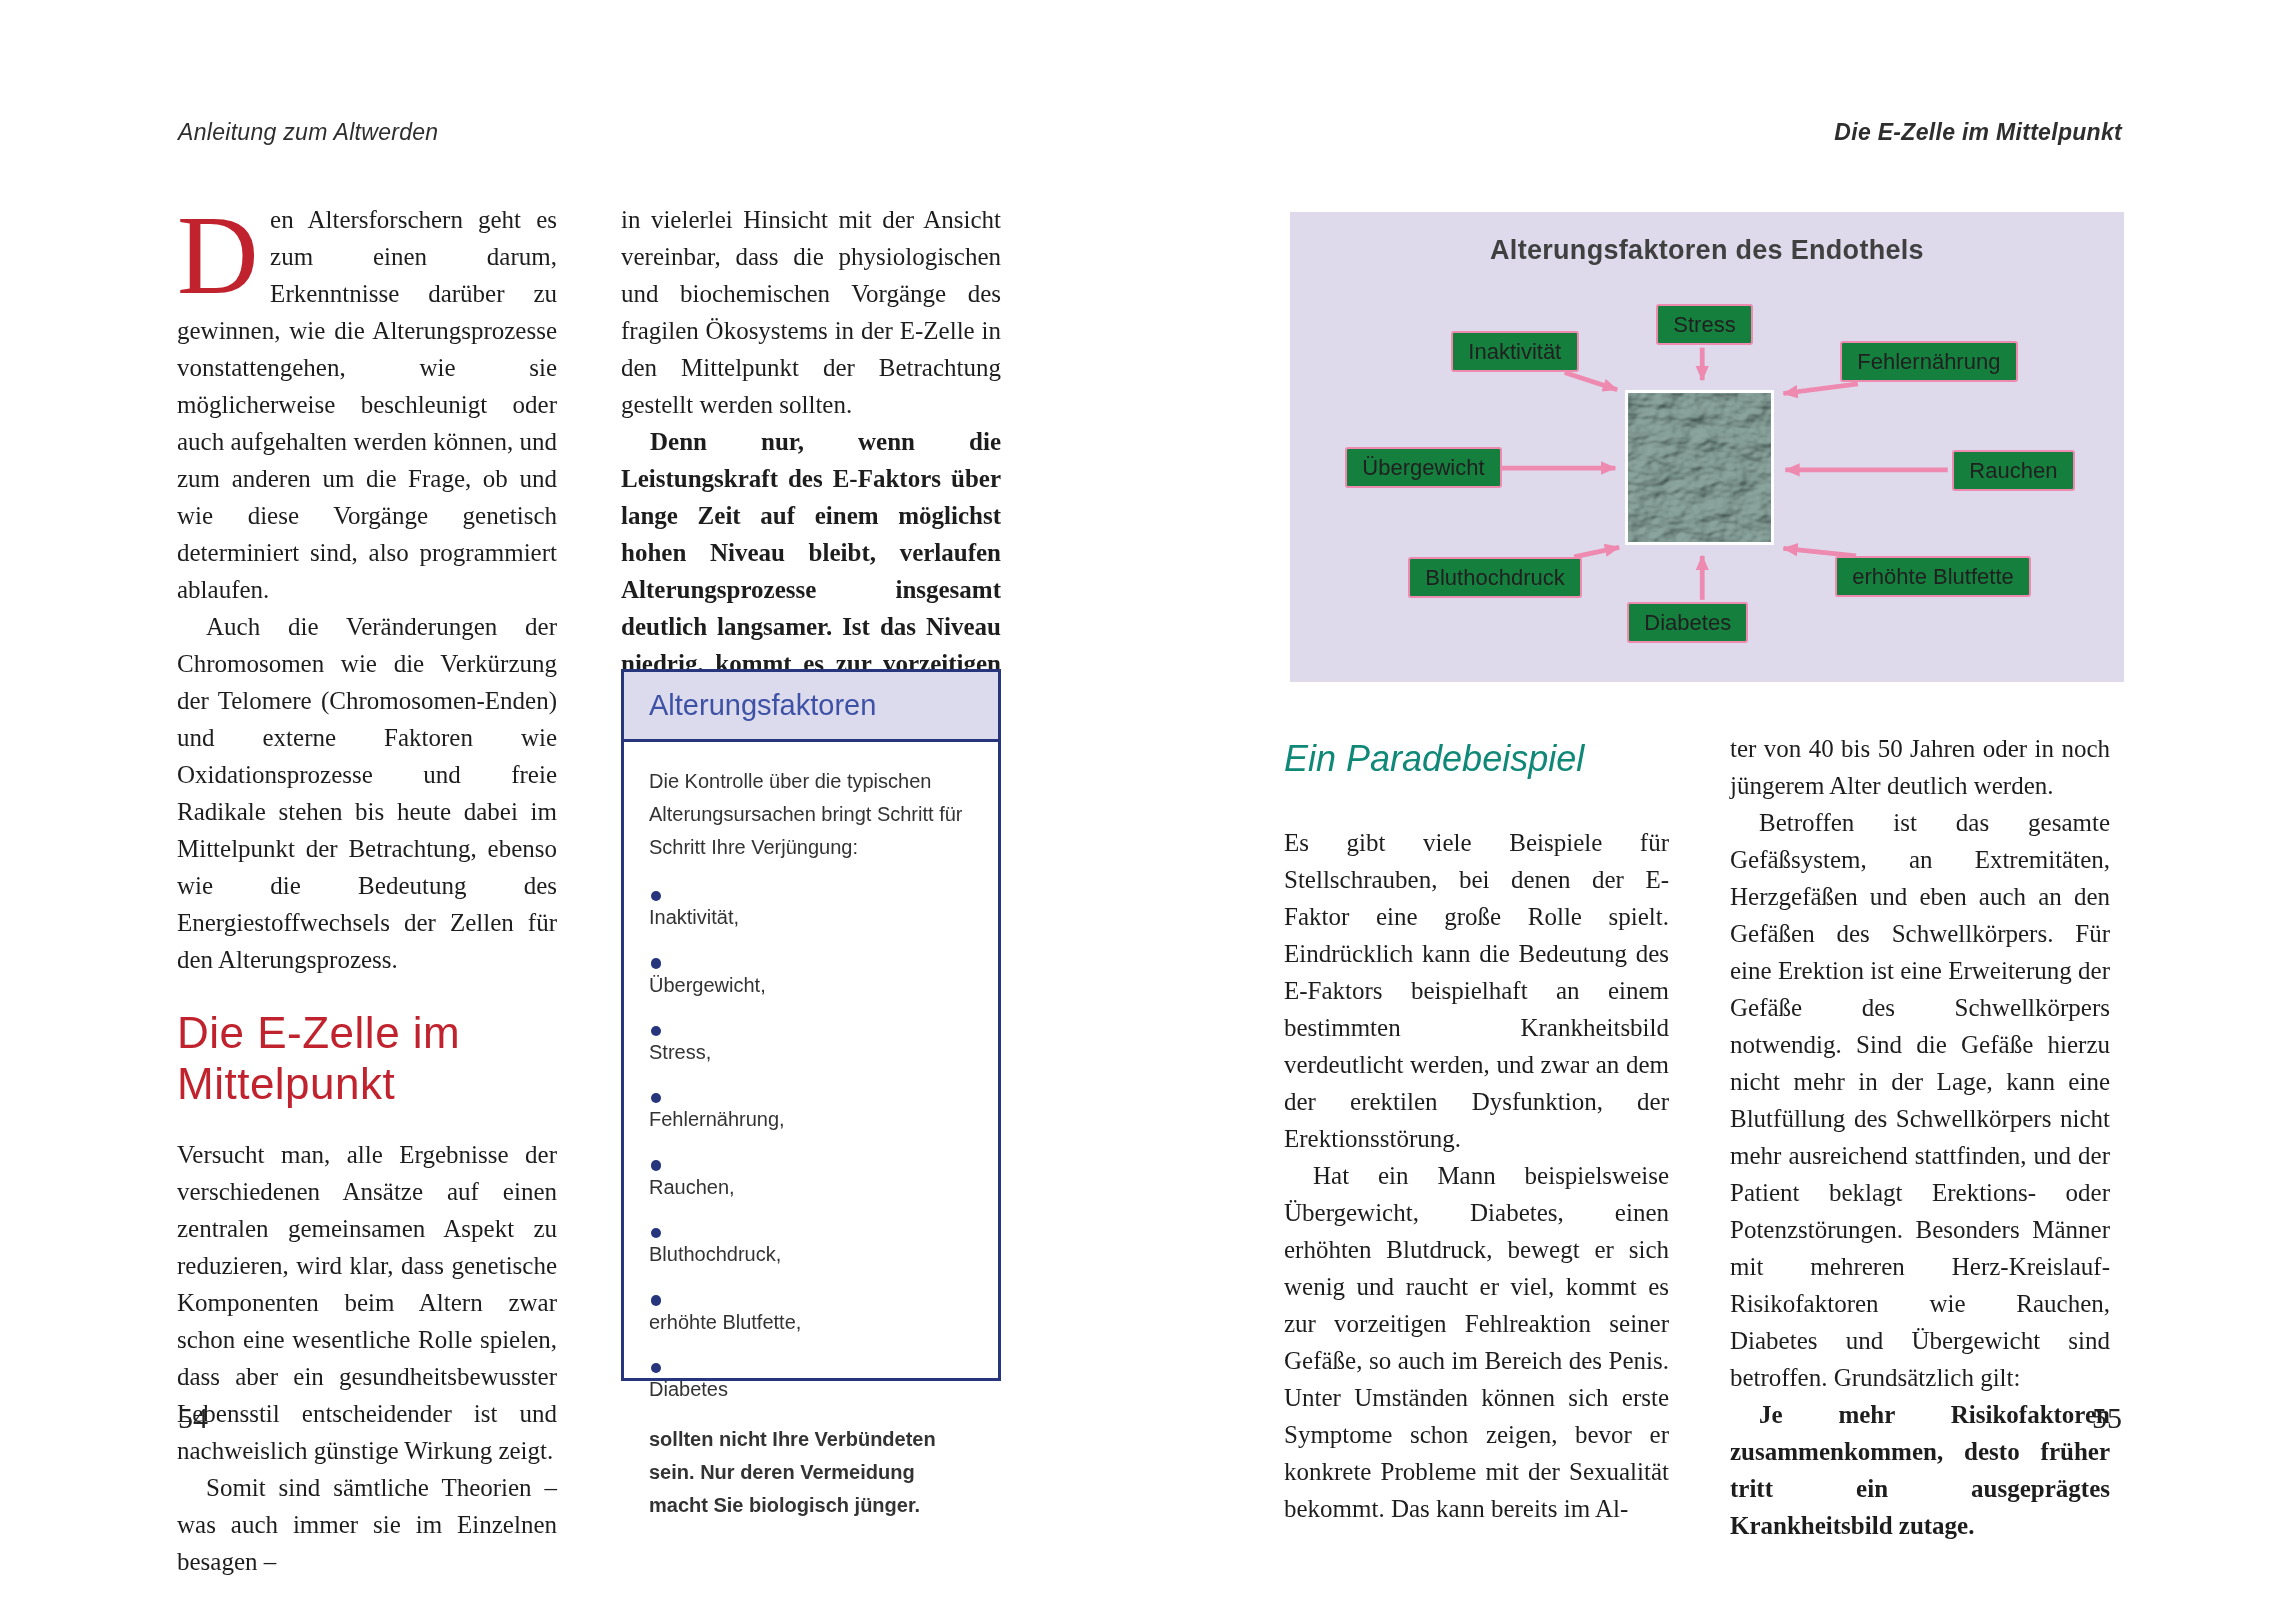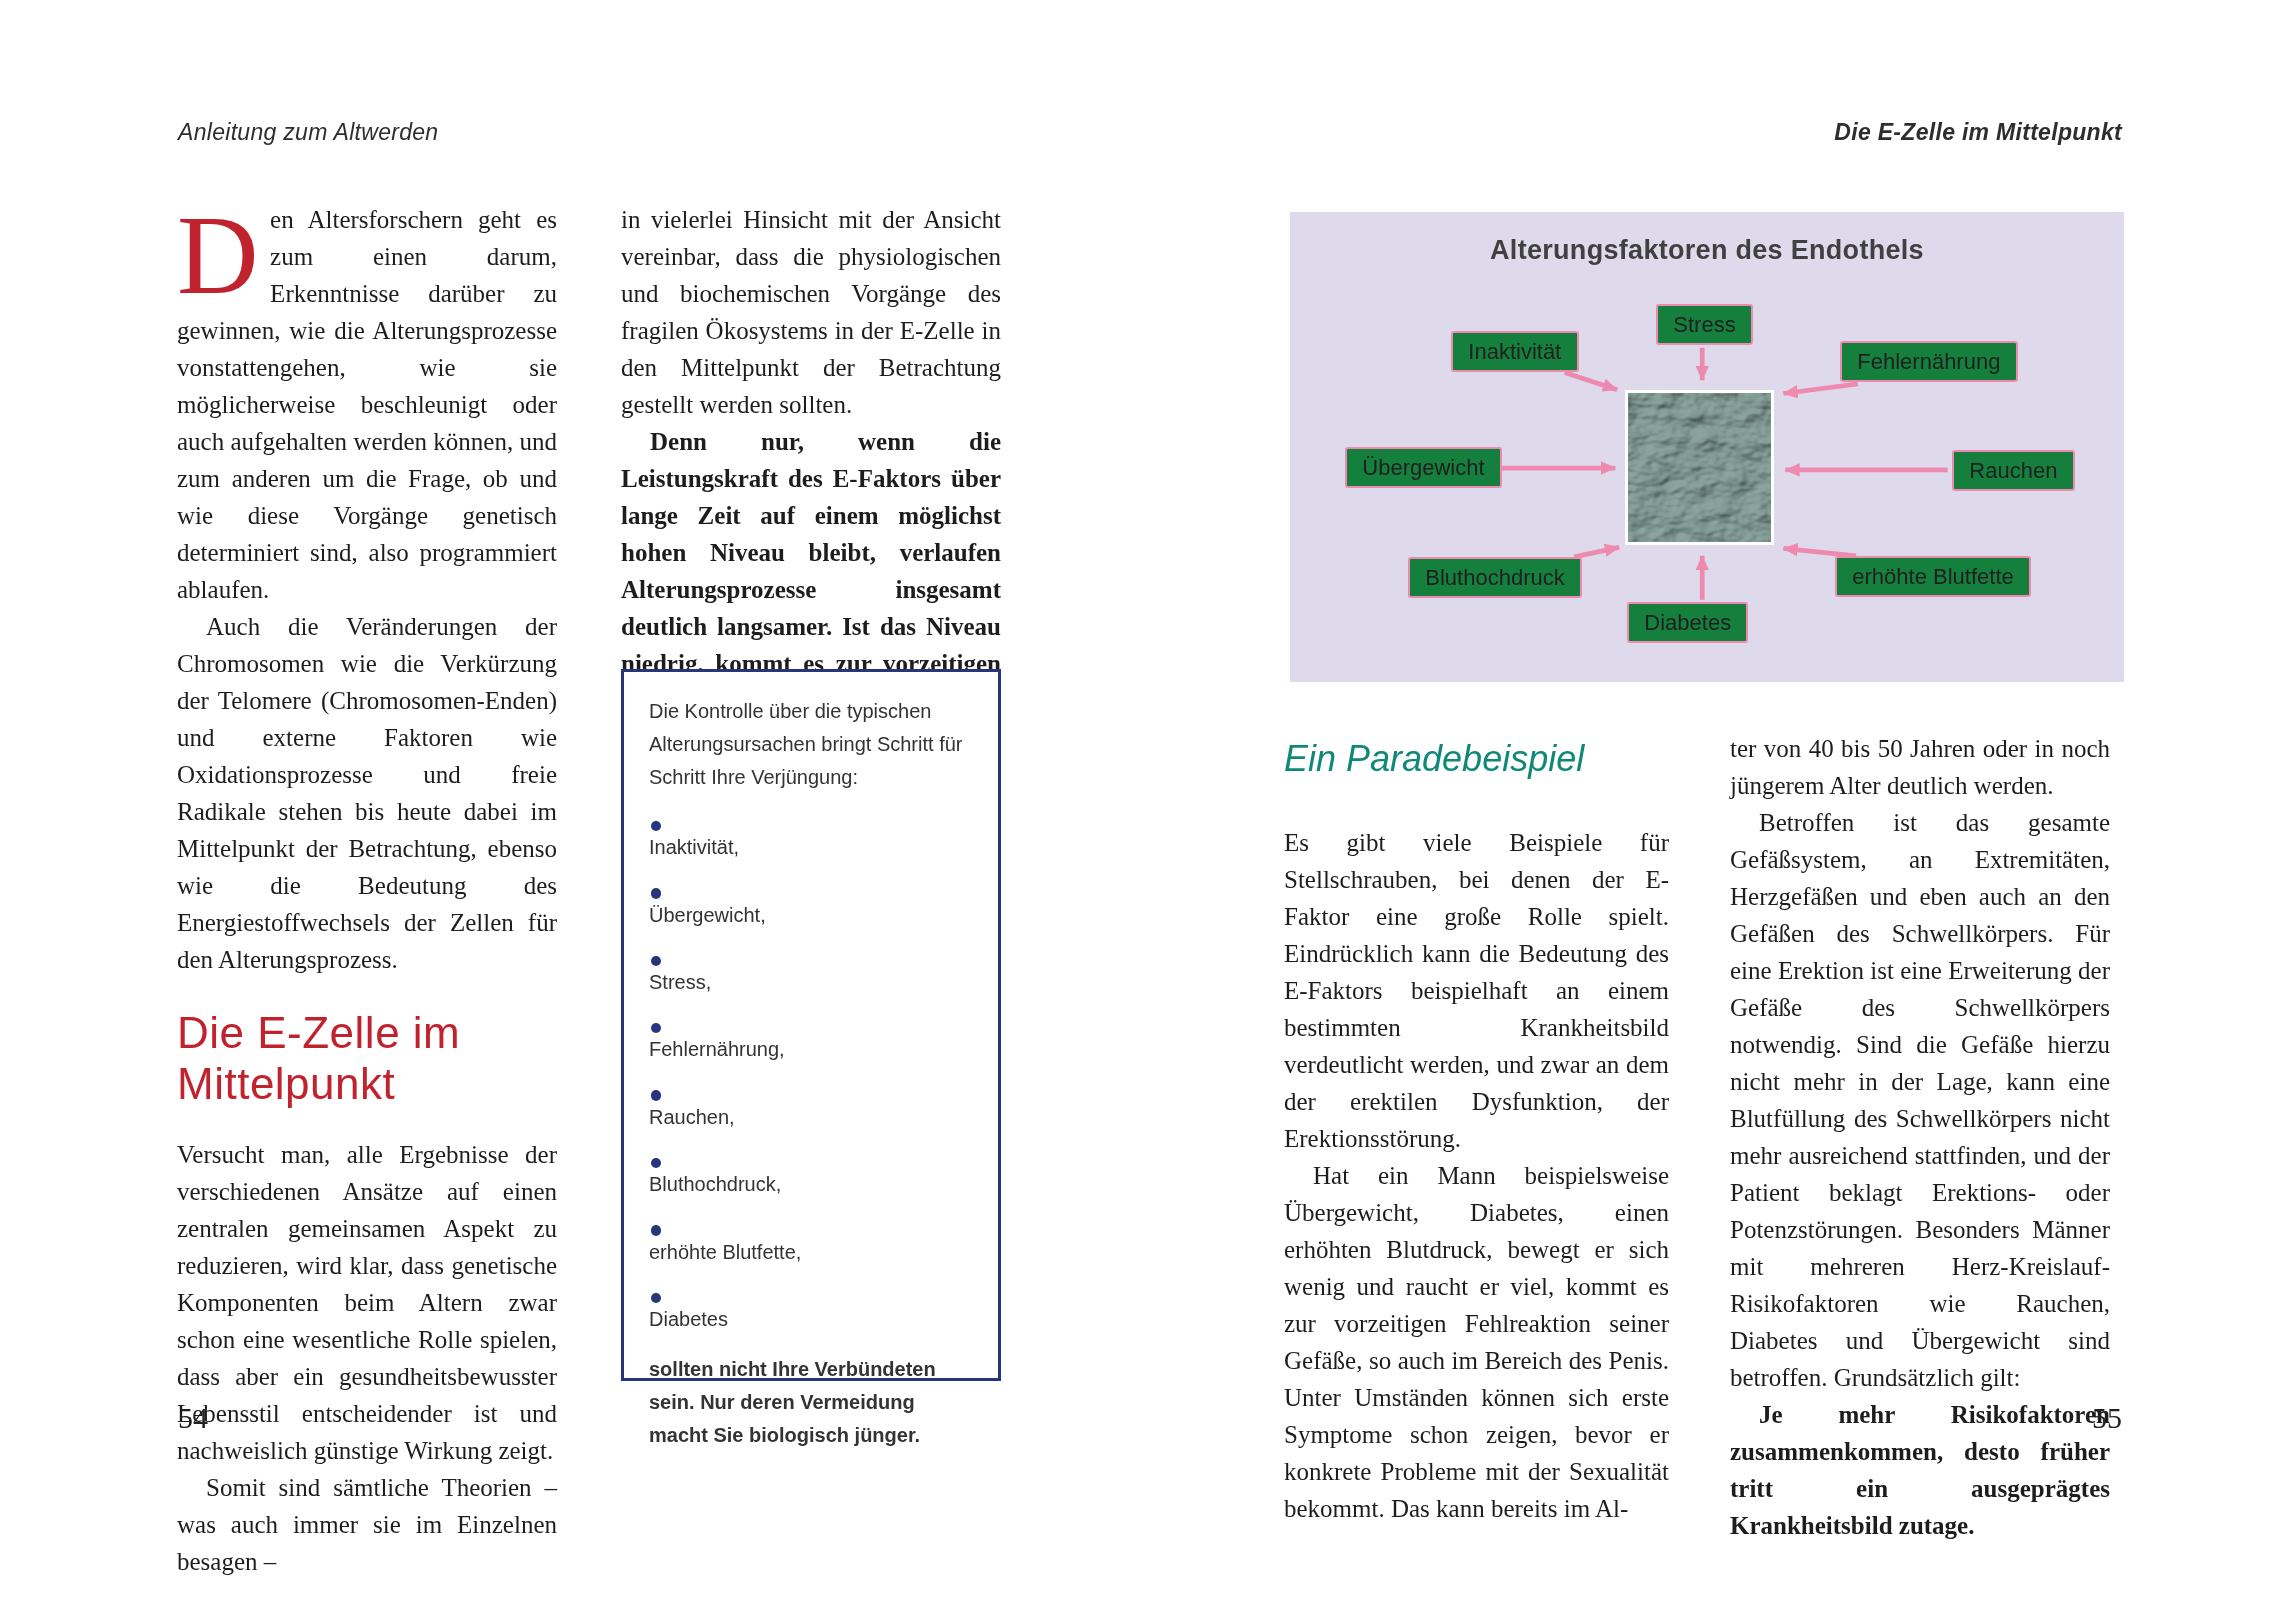--- a/index.html
+++ b/index.html
@@ -102,20 +102,21 @@
     <p class="body-p">Versucht man, alle Ergebnisse der verschiedenen Ansätze auf einen zentralen gemeinsamen Aspekt zu reduzieren, wird klar, dass genetische Komponenten beim Altern zwar schon eine wesentliche Rolle spielen, dass aber ein gesundheitsbewusster Lebensstil entscheidender ist und nachweislich günstige Wirkung zeigt.</p>
     <p class="body-p indent">Somit sind sämtliche Theorien – was auch immer sie im Einzelnen besagen –</p>
   </div>
 
   <div class="col col-l2">
     <p class="body-p">in vielerlei Hinsicht mit der Ansicht vereinbar, dass die physiologischen und biochemischen Vorgänge des fragilen Ökosystems in der E-Zelle in den Mittelpunkt der Betrachtung gestellt werden sollten.</p>
     <p class="body-p indent bold"><span>Denn nur, wenn die Leistungskraft des E-Faktors über lange Zeit auf einem möglichst hohen Niveau bleibt, verlaufen Alterungsprozesse insgesamt deutlich langsamer. Ist das Niveau niedrig, kommt es zur vorzeitigen Alterung.</span><sup>10</sup></p>
   </div>
 
   <div class="infobox">
+    <div class="infobox-header">Alterungsfaktoren</div>
     <div class="infobox-body">
       <p class="infobox-intro">Die Kontrolle über die typischen Alterungsursachen bringt Schritt für Schritt Ihre Verjüngung:</p>
       <div class="brow">
           <span class="bdot"></span>
           <span>Inaktivität,</span>
         </div>
       <div class="brow">
           <span class="bdot"></span>
           <span>Übergewicht,</span>
         </div>

